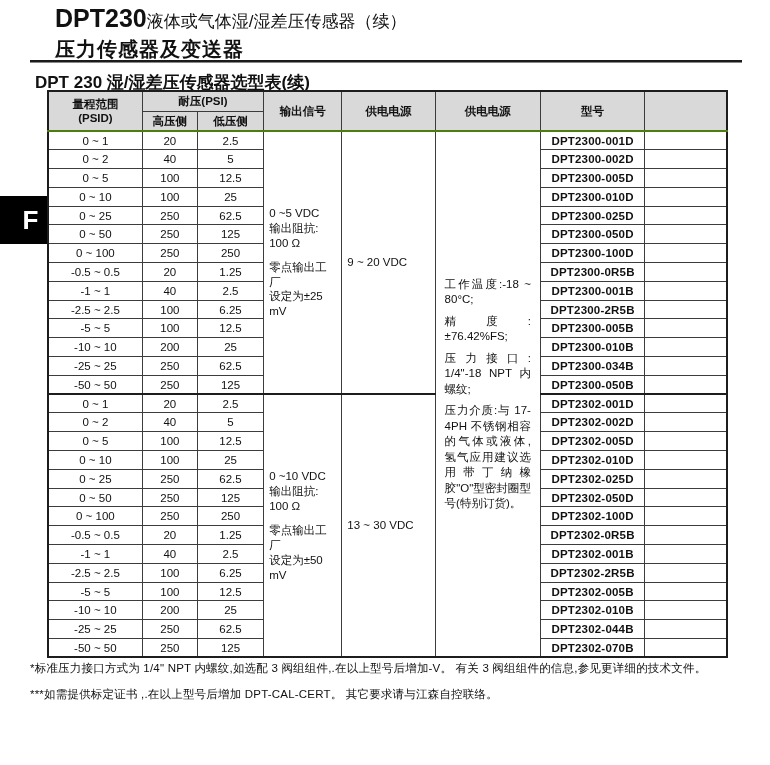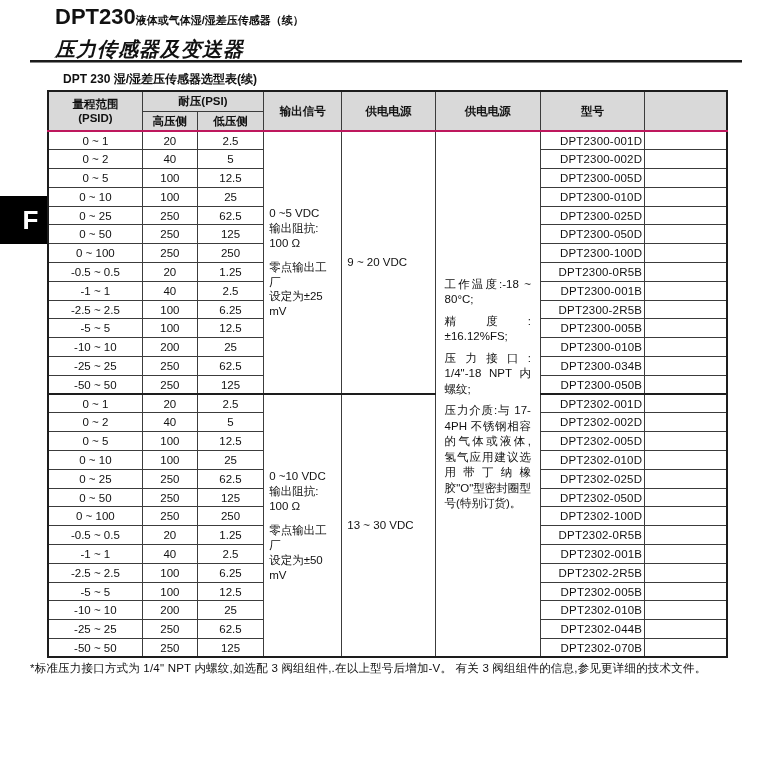--- a/index.html
+++ b/index.html
@@ -8,25 +8,25 @@
     width: 770px; height: 765px;
     font-family: "Liberation Sans", sans-serif;
     color: #111;
     position: relative;
     overflow: hidden;
   }
   .page { position: absolute; left: 0; top: 0; width: 770px; height: 765px; background: #fff; }
 
   
   .doc-title { position: absolute; left: 55px; top: 4px; white-space: nowrap; }
-  .t-model { font-size: 22px; font-weight: bold; letter-spacing: 0px; }
-  .t-rest  { font-size: 11px; font-weight: bold; }
-  .doc-subtitle { position: absolute; left: 55px; top: 36px; font-size: 20px; font-weight: bold; letter-spacing: 1px; font-style: italic; }
+  .t-model { font-size: 25px; font-weight: bold; letter-spacing: 0px; }
+  .t-rest  { font-size: 17px; font-weight: normal; }
+  .doc-subtitle { position: absolute; left: 55px; top: 36px; font-size: 20px; font-weight: bold; letter-spacing: 1px; }
   .rule { position: absolute; left: 30px; top: 60px; width: 712px; height: 3px; background: #1b1b1b; border-bottom: 1px solid #888; }
-  .caption { position: absolute; left: 63px; top: 71px; font-size: 12px; font-weight: bold; }
+  .caption { position: absolute; left: 35px; top: 71px; font-size: 17px; font-weight: bold; }
 
   
   .side-tab {
     position: absolute; left: 0; top: 196px; width: 47px; height: 48px;
     background: var(--tab-bg, #000); color: #fff;
     font-size: 26px; font-weight: bold;
     display: flex; align-items: center; justify-content: center;
     padding-left: 14px;
   }
 
@@ -42,24 +42,24 @@
     overflow: hidden;
   }
   .spec-table thead th {
     background: var(--header-bg, #d9d9d9);
     font-weight: bold;
     text-align: center;
     padding: 2px 1px;
     height: 20px;
     line-height: 1.25;
   }
-  .spec-table thead { border-bottom: 2px solid #be185d; }
+  .spec-table thead { border-bottom: 2px solid #4d7c0f; }
   .spec-table tbody td { height: 18.8px; padding: 0 2px; }
   .c-num   { text-align: center; }
-  .c-model { text-align: right; font-weight: normal; letter-spacing: 0.2px; }
+  .c-model { text-align: center; font-weight: bold; letter-spacing: 0.2px; }
   .c-empty { }
   .c-block { vertical-align: middle; text-align: left; padding: 0 5px !important; line-height: 1.3; }
   .c-block .line { min-height: 14px; }
   .c-block .line.gap { height: 9px; min-height: 9px; }
   .other-cell .para { margin: 6px 4px; text-align: justify; line-height: 1.35; }
   tr.group-start td { border-top: 2px solid #1d1d1d; }
 
   
   .footnotes { position: absolute; left: 30px; top: 661px; width: 720px; }
   .footnote { font-size: 11.5px; margin-bottom: 11px; letter-spacing: 0.2px; }
@@ -120,21 +120,21 @@
             <div class="line">输出阻抗:</div>
             <div class="line">100 Ω</div>
             <div class="line gap"></div>
             <div class="line">零点输出工厂</div>
             <div class="line">设定为±25</div>
             <div class="line">mV</div>
           </td>
           <td class="c-block" rowspan="14">9 ~ 20 VDC</td>
           <td class="c-block other-cell" rowspan="28">
             <div class="para">工作温度:-18 ~ 80°C;</div>
-            <div class="para">精度: ±16.12%FS;</div>
+            <div class="para">精度: ±76.42%FS;</div>
             <div class="para">压力接口: 1/4"-18 NPT 内螺纹;</div>
             <div class="para">压力介质:与 17-4PH 不锈钢相容的气体或液体, 氢气应用建议选用带丁纳橡胶"O"型密封圈型号(特别订货)。</div>
           </td>
           <td class="c-model">DPT2300-001D</td>
           <td class="c-empty"></td>
         </tr>
         <tr>
           <td class="c-num">0 ~ 2</td>
           <td class="c-num">40</td>
           <td class="c-num">5</td>
@@ -331,15 +331,16 @@
           <td class="c-num">250</td>
           <td class="c-num">125</td>
           <td class="c-model">DPT2302-070B</td>
           <td class="c-empty"></td>
         </tr>
       </tbody>
   </table>
 
   <div class="footnotes">
     <div class="footnote">*标准压力接口方式为 1/4" NPT 内螺纹,如选配 3 阀组组件,.在以上型号后增加-V。 有关 3 阀组组件的信息,参见更详细的技术文件。</div>
+    <div class="footnote">***如需提供标定证书 ,.在以上型号后增加 DPT-CAL-CERT。 其它要求请与江森自控联络。</div>
   </div>
 
 </div>
 
 </body></html>

